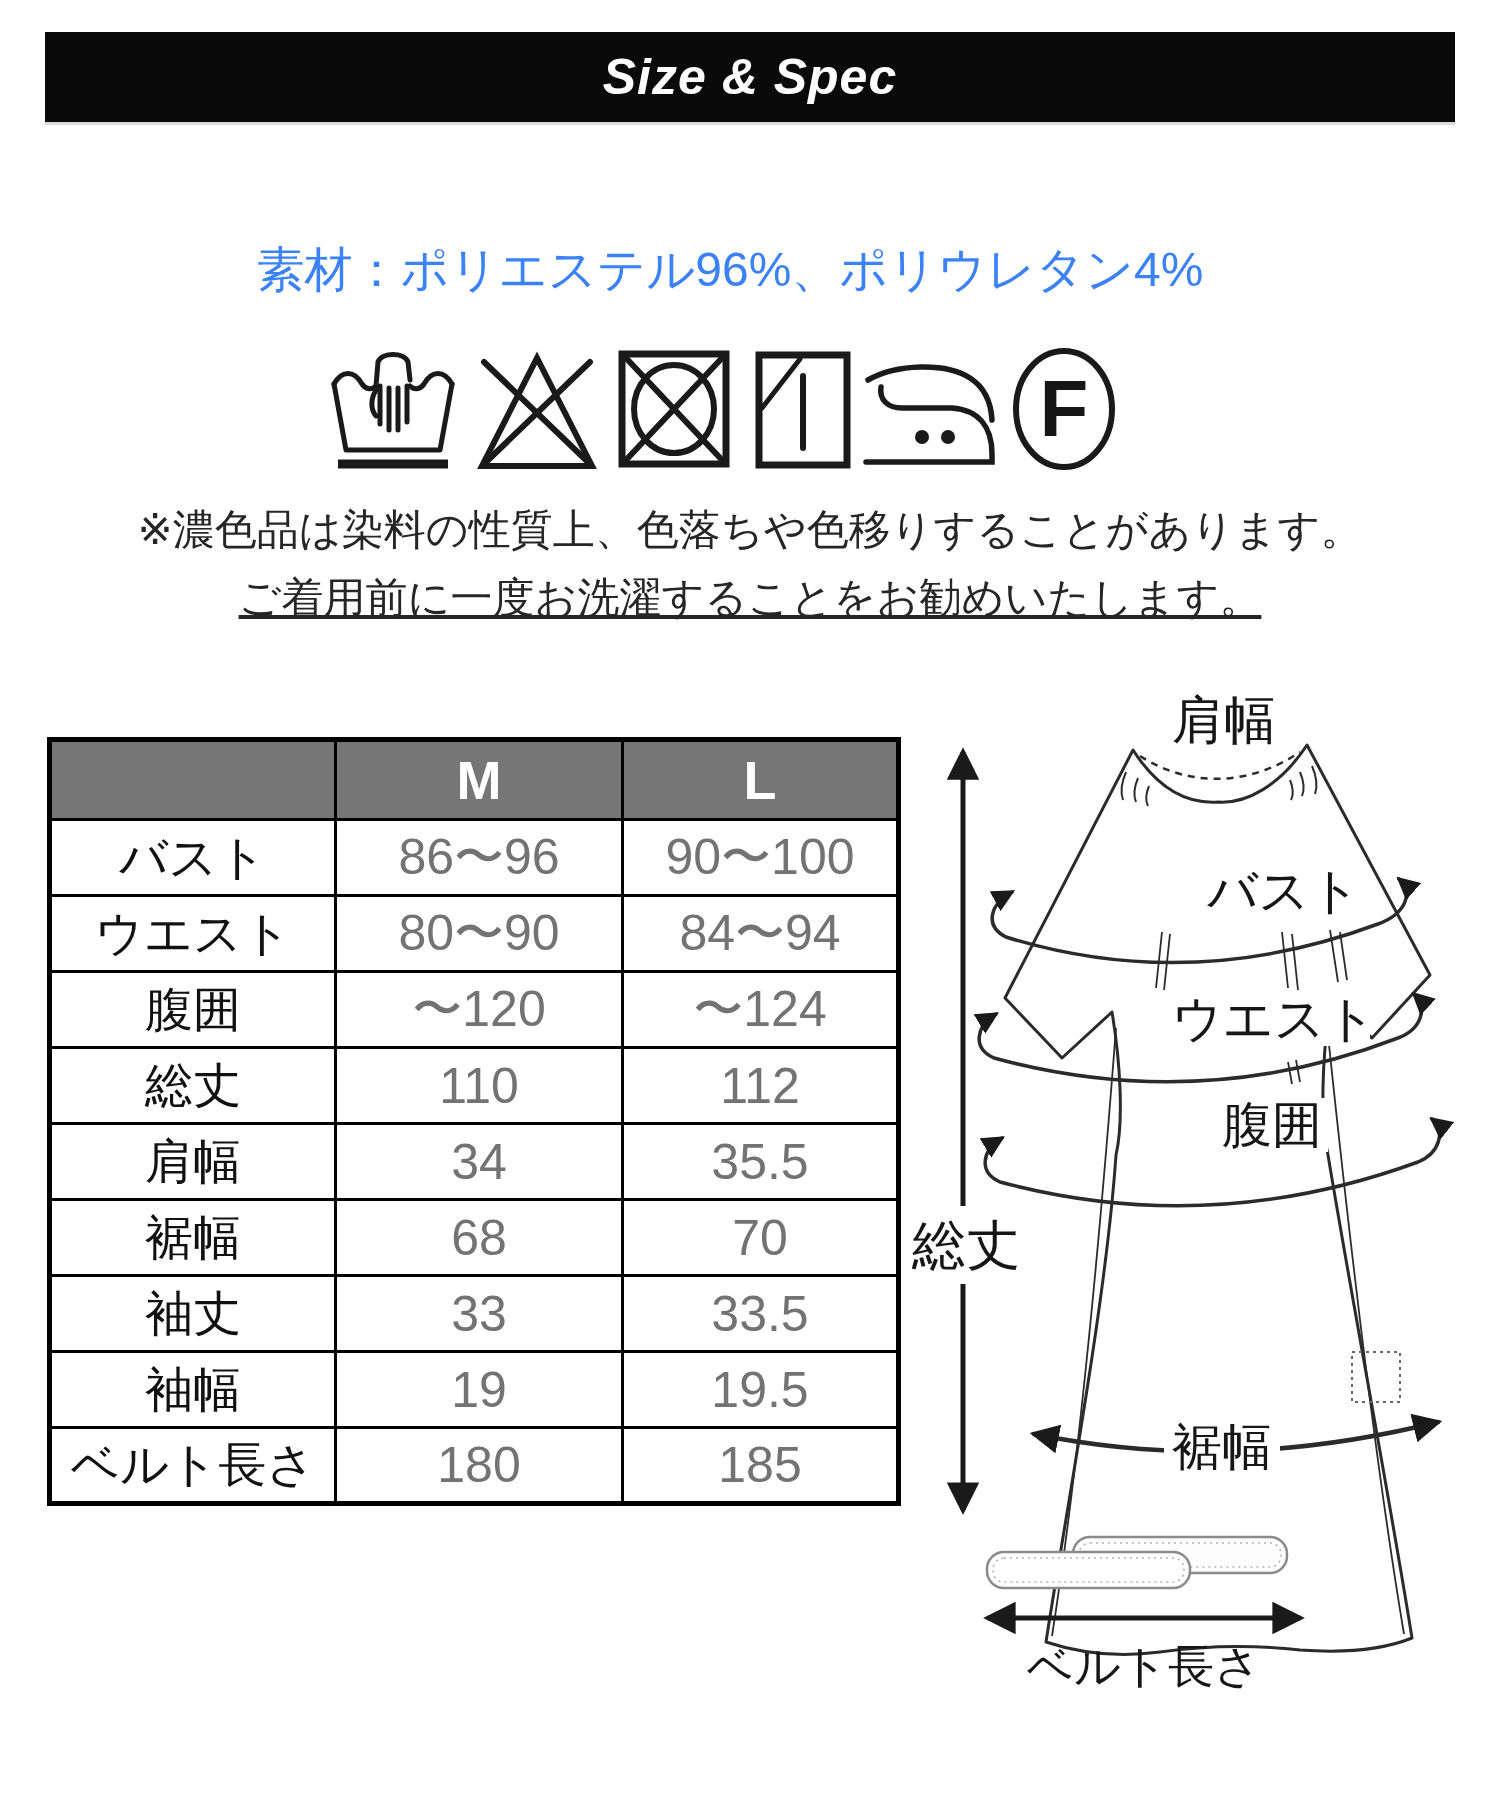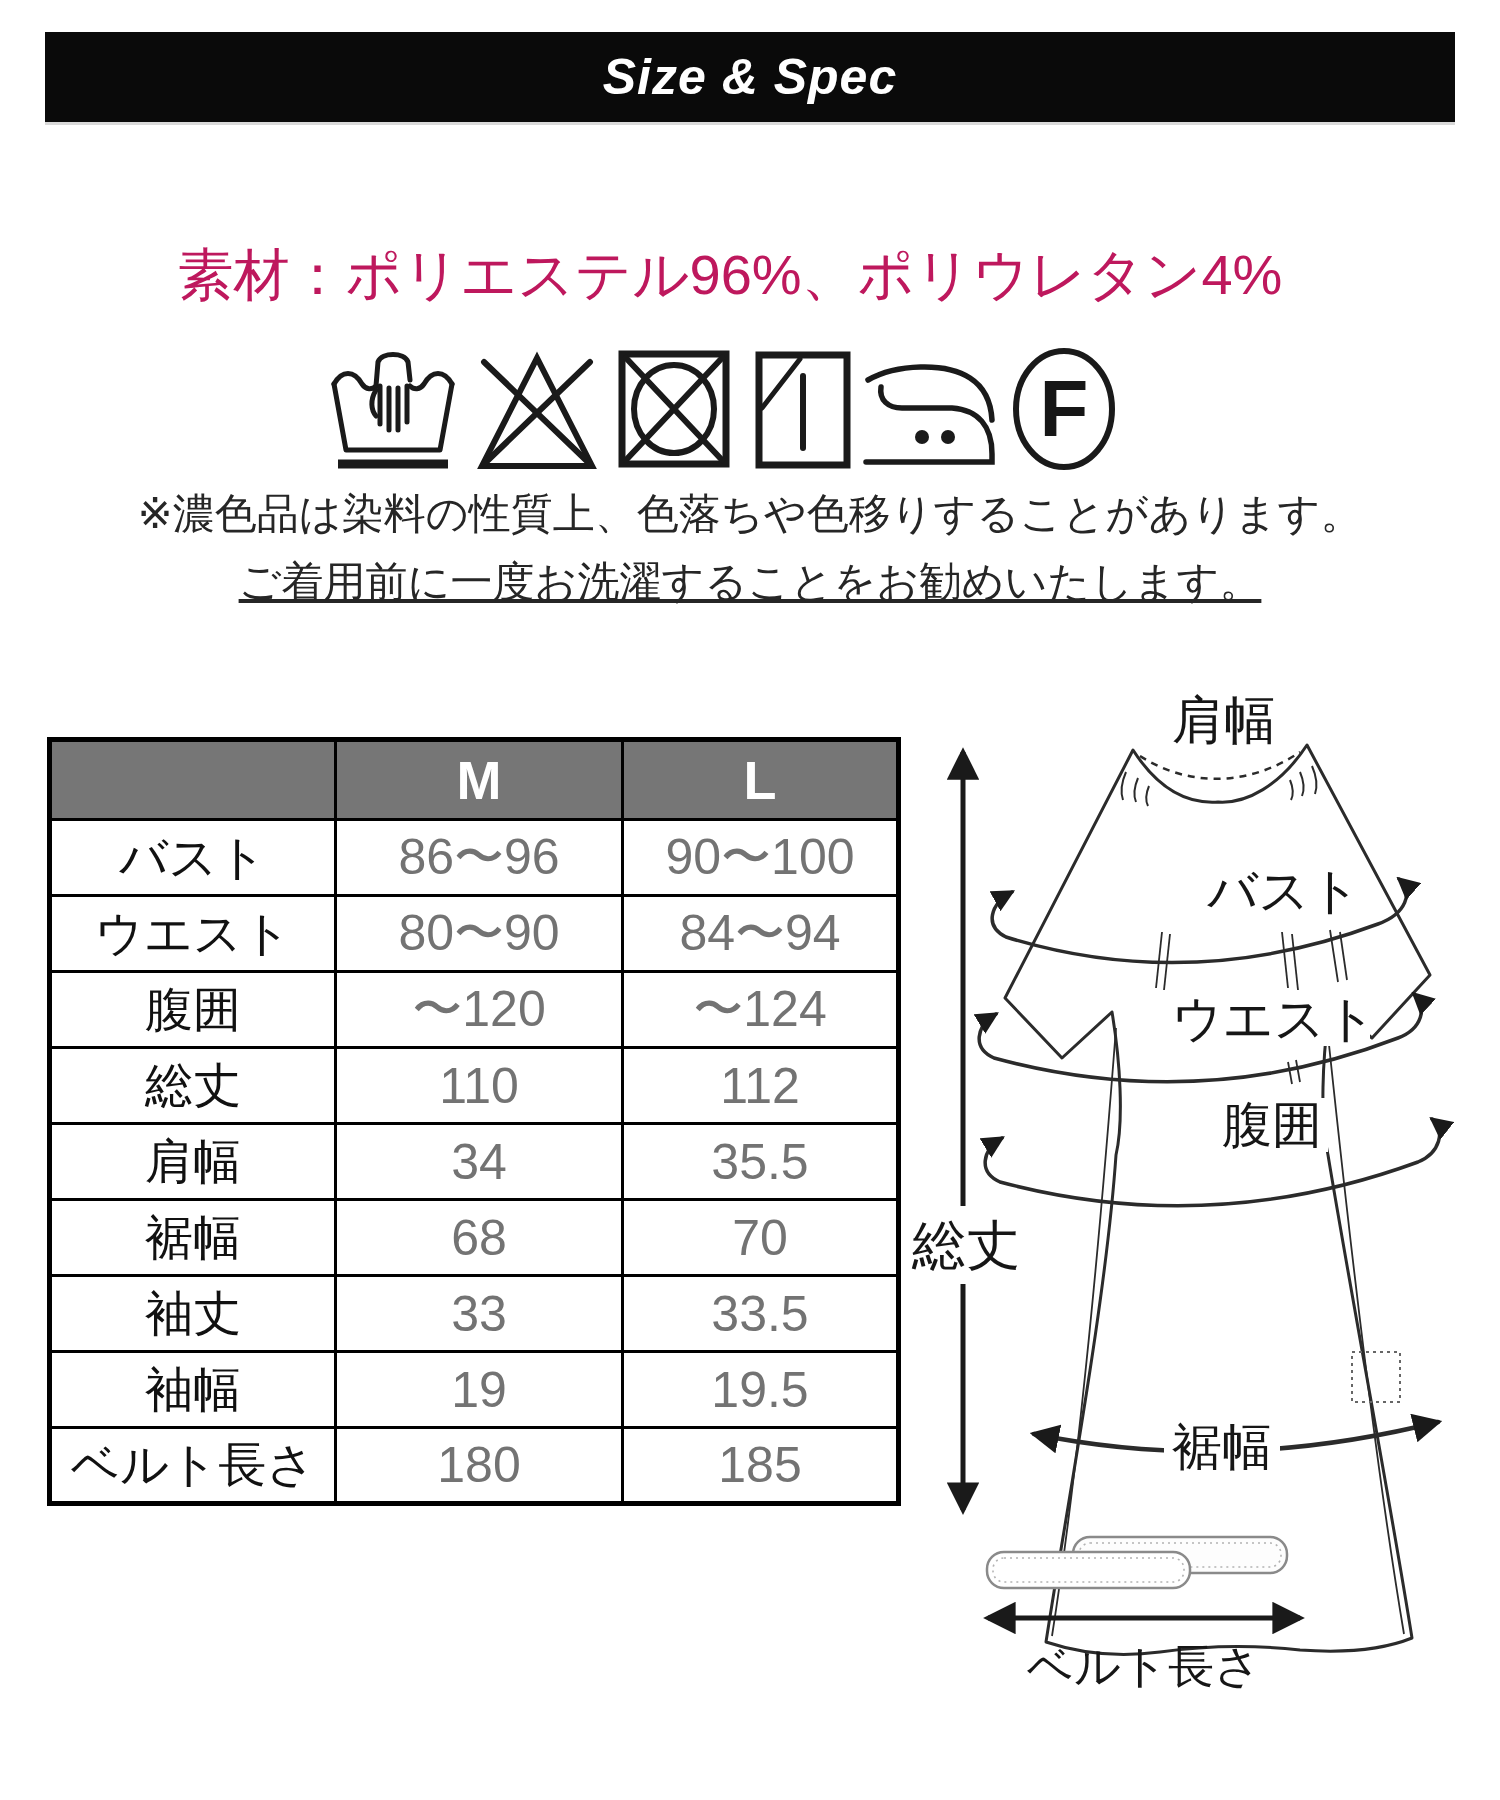--- a/index.html
+++ b/index.html
@@ -8,25 +8,25 @@
     font-family:"Liberation Sans","DejaVu Sans",sans-serif;color:#1f1f1f;
   }
   .title-bar{
     position:absolute;left:45px;top:32px;width:1410px;height:90px;
     background:#0a0a0a;border-bottom:3px solid #d9d9d9;
     display:flex;align-items:center;justify-content:center;font-style:italic;
   }
   .title-bar span{color:#ffffff;font-size:50px;font-weight:bold;letter-spacing:1px;}
   .material-line{
     position:absolute;left:0;top:238px;width:1460px;text-align:center;
-    font-size:56px;color:#be185d;
+    font-size:48px;color:#3b82f6;
   }
   .care-icons{position:absolute;left:328px;top:336px;width:800px;height:134px;}
   .care-icons svg{position:absolute;}
-  .warn{position:absolute;left:0;width:1500px;text-align:center;font-size:42px;color:#262626;}
+  .warn{position:absolute;left:0;width:1500px;text-align:center;font-size:42px;color:#262626;margin-top:16px;}
   .warn1{top:486px;}
   .warn2{top:554px;text-decoration:underline;}
   table.size-table{
     position:absolute;left:47px;top:737px;width:849px;height:764px;
     border-collapse:collapse;table-layout:fixed;border:5px solid #000;
   }
   table.size-table th,table.size-table td{border:3px solid #000;text-align:center;vertical-align:middle;padding:0;}
   table.size-table tr.head{height:80px;}
   table.size-table tr.data{height:76px;}
   th.hcell{background:#767676;color:#ffffff;font-size:54px;font-weight:bold;}

